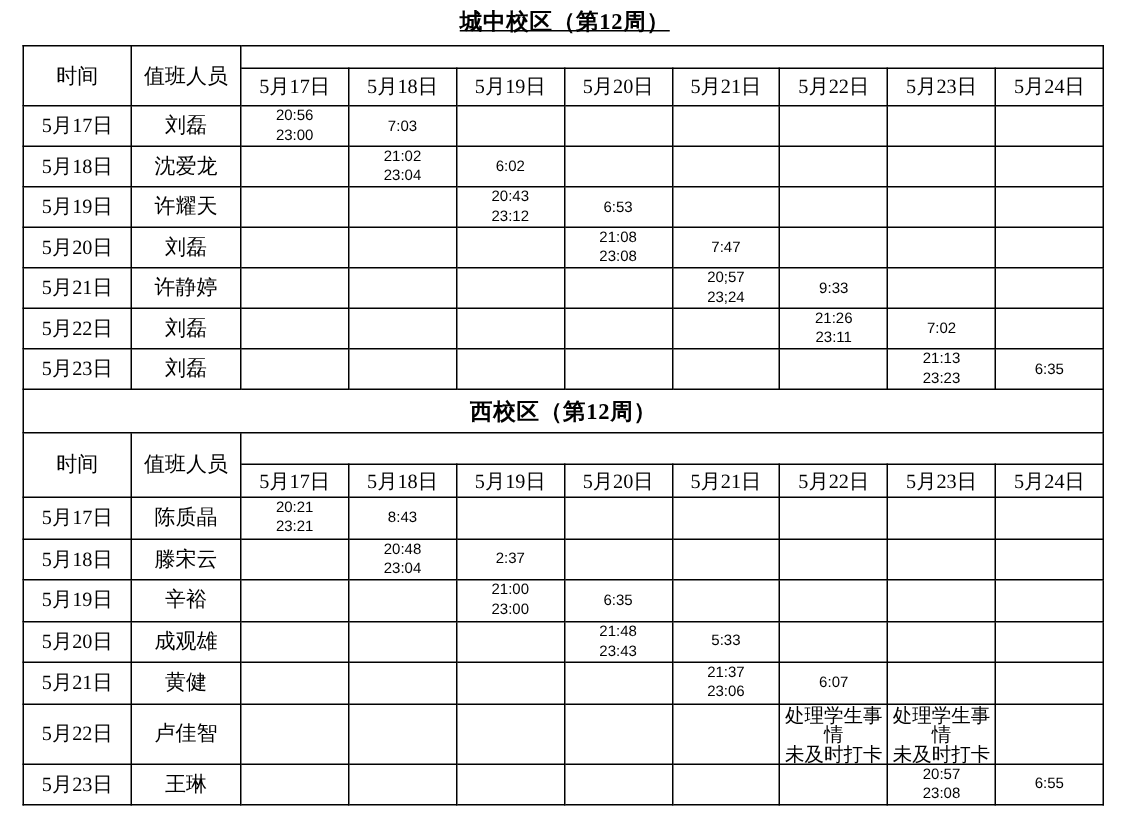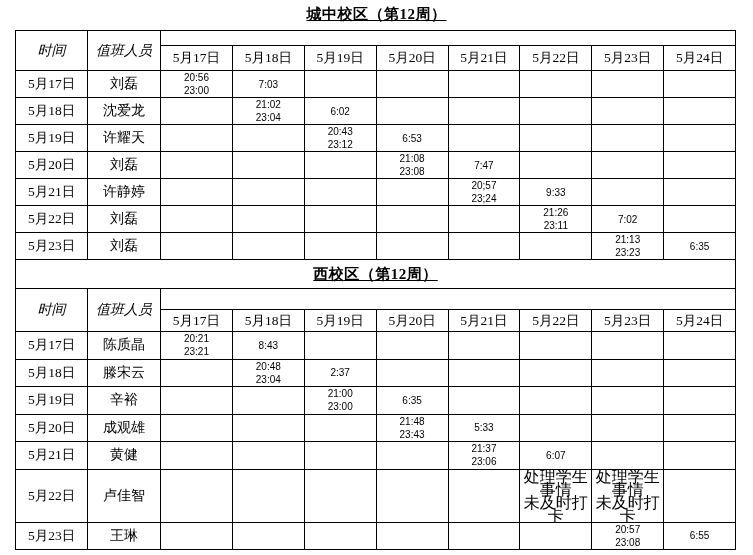--- a/index.html
+++ b/index.html
@@ -12,38 +12,38 @@
     font-weight:bold;font-size:15px;letter-spacing:0.5px;text-decoration:underline;
   }
   table.duty{
     position:absolute;left:15px;top:30px;width:721px;
     border-collapse:collapse;table-layout:fixed;
   }
   table.duty td{
     border:1px solid #000;text-align:center;vertical-align:middle;
     padding:0;overflow:hidden;
   }
-  td.hdr{font-size:14px;font-style:italic;}
+  td.hdr{font-size:14px;}
   tr.strip-row td{height:14px;border-bottom:1px solid #000;}
   tr.strip-row2 td{height:20px;}
   tr.date-row td{height:24px;font-size:13.5px;}
   tr.date-row2 td{height:21px;font-size:13.5px;}
   td.datec{font-size:13.5px;height:26px;}
   td.namec{font-size:14px;}
   td.timec{
     font-family:"Liberation Sans","DejaVu Sans",sans-serif;
     font-size:10px;line-height:13px;white-space:pre-line;
   }
   td.notec{
     font-family:Liberation Serif, serif;
-    font-size:16px;line-height:13px;white-space:pre-line;
+    font-size:13px;line-height:13px;white-space:pre-line;
   }
   tr.body2 td.datec{height:26.5px;}
   td.mid-title{
-    height:28px;font-weight:bold;font-size:15px;letter-spacing:0.5px;text-decoration:underline;
+    height:28px;font-weight:bold;font-size:15px;letter-spacing:0.5px;
   }
 </style>
 </head>
 <body>
 
 <div class="sheet">
 
   <div class="page-title">城中校区（第12周）</div>
 
   <table class="duty">

